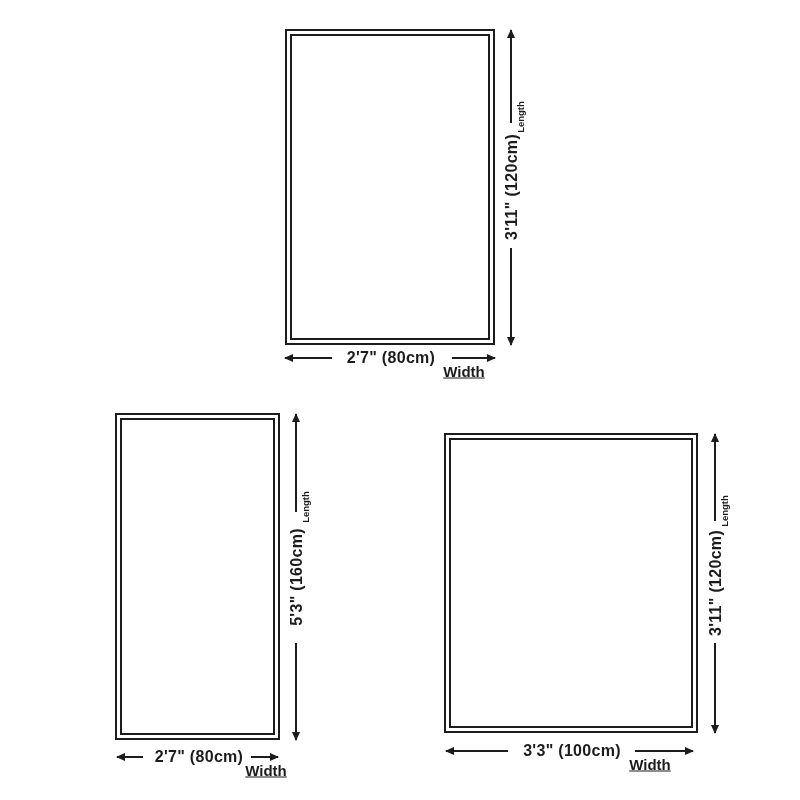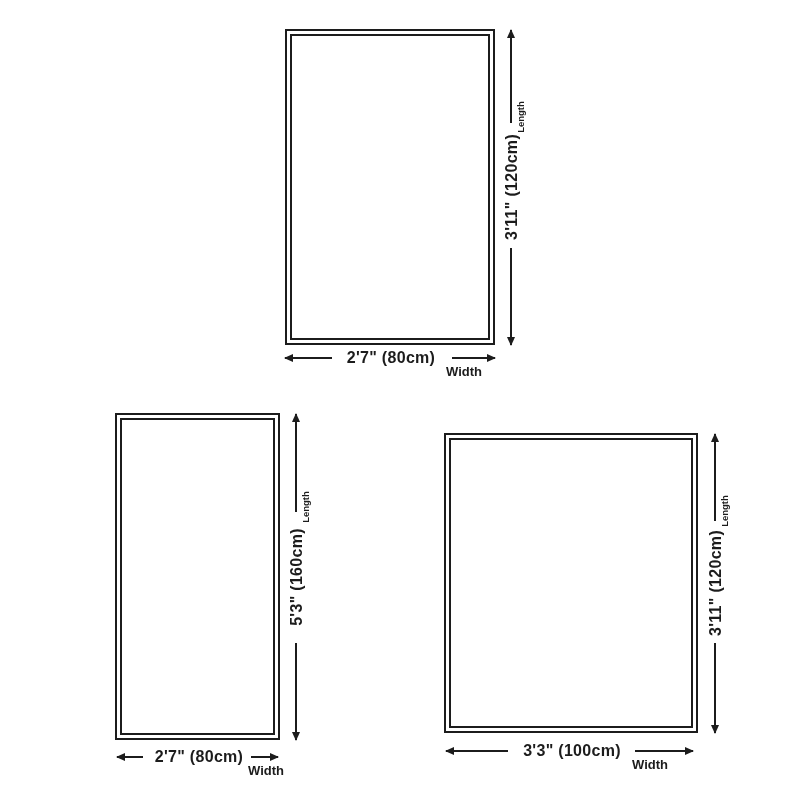--- a/index.html
+++ b/index.html
@@ -22,21 +22,21 @@
   .ah-left  { left: -1px; top: -3px; border-top: 4px solid transparent; border-bottom: 4px solid transparent; border-right: 9px solid var(--c); }
   .ah-right { right: -1px; top: -3px; border-top: 4px solid transparent; border-bottom: 4px solid transparent; border-left: 9px solid var(--c); }
 
   
   .dim-v, .dim-h, .len-label, .wid-label {
     position: absolute; color: var(--c); font-weight: bold; white-space: nowrap; line-height: 1;
   }
   .dim-v { font-size: 16px; letter-spacing: 0.3px; transform: translate(-50%,-50%) rotate(-90deg); }
   .dim-h { font-size: 16px; letter-spacing: 0.3px; transform: translate(-50%,-50%); }
   .len-label { font-size: 9.5px; transform: translate(-50%,-50%) rotate(-90deg); }
-  .wid-label { font-size: 13px; transform: translate(-50%,-50%); }
+  .wid-label { font-size: 15px; transform: translate(-50%,-50%); text-decoration: underline; }
 
   
   .d1 .rug       { left: 285px; top: 29px;  width: 210px; height: 316px; }
   .d1 .vseg-top  { left: 510px; top: 30px;  height: 93px; }
   .d1 .len-label { left: 521px; top: 117px; }
   .d1 .dim-v     { left: 512px; top: 187px; }
   .d1 .vseg-bot  { left: 510px; top: 248px; height: 97px; }
   .d1 .hseg-left { left: 285px; top: 357px; width: 47px; }
   .d1 .dim-h     { left: 391px; top: 358px; }
   .d1 .hseg-right{ left: 452px; top: 357px; width: 43px; }

